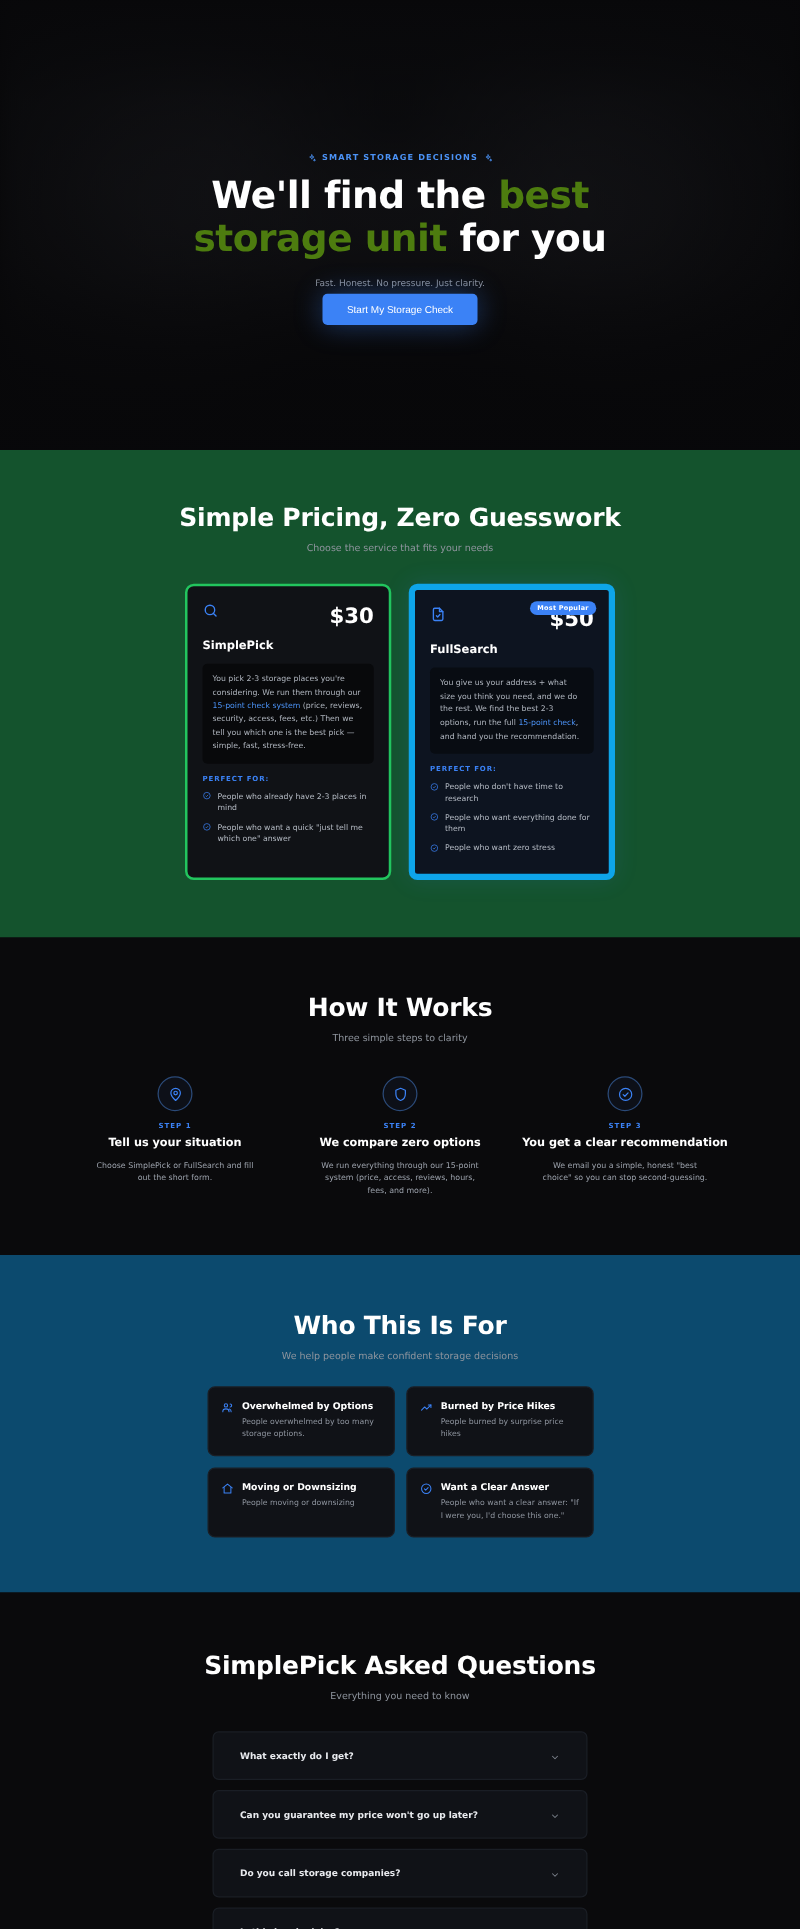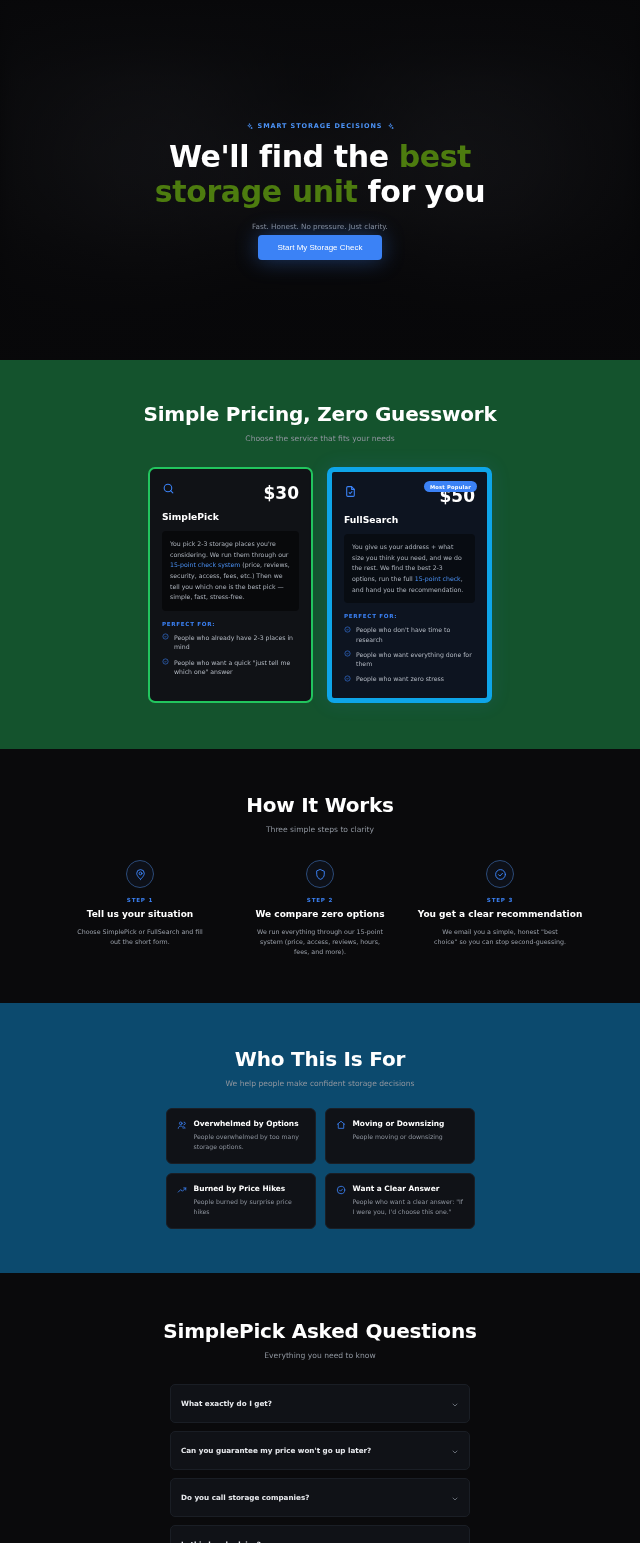--- a/index.html
+++ b/index.html
@@ -201,21 +201,21 @@
   .who-h { font-size:7.4px; font-weight:700; color:#fff; }
   .who-p { margin-top:4px; font-size:6.2px; line-height:1.6; color:#8d939d; }
 
   
   .faq-list { margin-top:24px; display:flex; flex-direction:column; gap:8px; align-items:center; }
   .faq-item {
     width:300px;
     background:#101217;
     border:1px solid #1a1e25;
     border-radius:5px;
-    padding:9px 10px;
+    padding:9px 21px;
     display:flex; align-items:center; justify-content:space-between;
     cursor:pointer;
   }
   .faq-q { font-size:7.2px; font-weight:700; color:#e8eaee; }
   .faq-chev { color:#7b818b; display:block; }
 </style>
 </head>
 <body>
 
 <section class="hero">
@@ -385,40 +385,40 @@
       </span>
       <div>
         <div class="who-h">Overwhelmed by Options</div>
         <div class="who-p">People overwhelmed by too many storage options.</div>
       </div>
     </div>
 
     <div class="who-card">
       <span class="who-icon">
         <svg width="10" height="10" viewBox="0 0 24 24" fill="none" stroke="currentColor" stroke-width="2" stroke-linecap="round" stroke-linejoin="round">
+            <path d="M3 17l6-6 4 4 8-8"></path>
+            <path d="M16 7h5v5"></path>
+          </svg>
+      </span>
+      <div>
+        <div class="who-h">Burned by Price Hikes</div>
+        <div class="who-p">People burned by surprise price hikes</div>
+      </div>
+    </div>
+
+    <div class="who-card">
+      <span class="who-icon">
+        <svg width="10" height="10" viewBox="0 0 24 24" fill="none" stroke="currentColor" stroke-width="2" stroke-linecap="round" stroke-linejoin="round">
             <path d="M3 10.5L12 3l9 7.5"></path>
             <path d="M5.5 9.5V20h13V9.5"></path>
           </svg>
       </span>
       <div>
         <div class="who-h">Moving or Downsizing</div>
         <div class="who-p">People moving or downsizing</div>
-      </div>
-    </div>
-
-    <div class="who-card">
-      <span class="who-icon">
-        <svg width="10" height="10" viewBox="0 0 24 24" fill="none" stroke="currentColor" stroke-width="2" stroke-linecap="round" stroke-linejoin="round">
-            <path d="M3 17l6-6 4 4 8-8"></path>
-            <path d="M16 7h5v5"></path>
-          </svg>
-      </span>
-      <div>
-        <div class="who-h">Burned by Price Hikes</div>
-        <div class="who-p">People burned by surprise price hikes</div>
       </div>
     </div>
 
     <div class="who-card">
       <span class="who-icon">
         <svg width="10" height="10" viewBox="0 0 24 24" fill="none" stroke="currentColor" stroke-width="2" stroke-linecap="round" stroke-linejoin="round">
             <circle cx="12" cy="12" r="9"></circle>
             <path d="M8.4 12.3l2.5 2.5 4.7-5"></path>
           </svg>
       </span>

